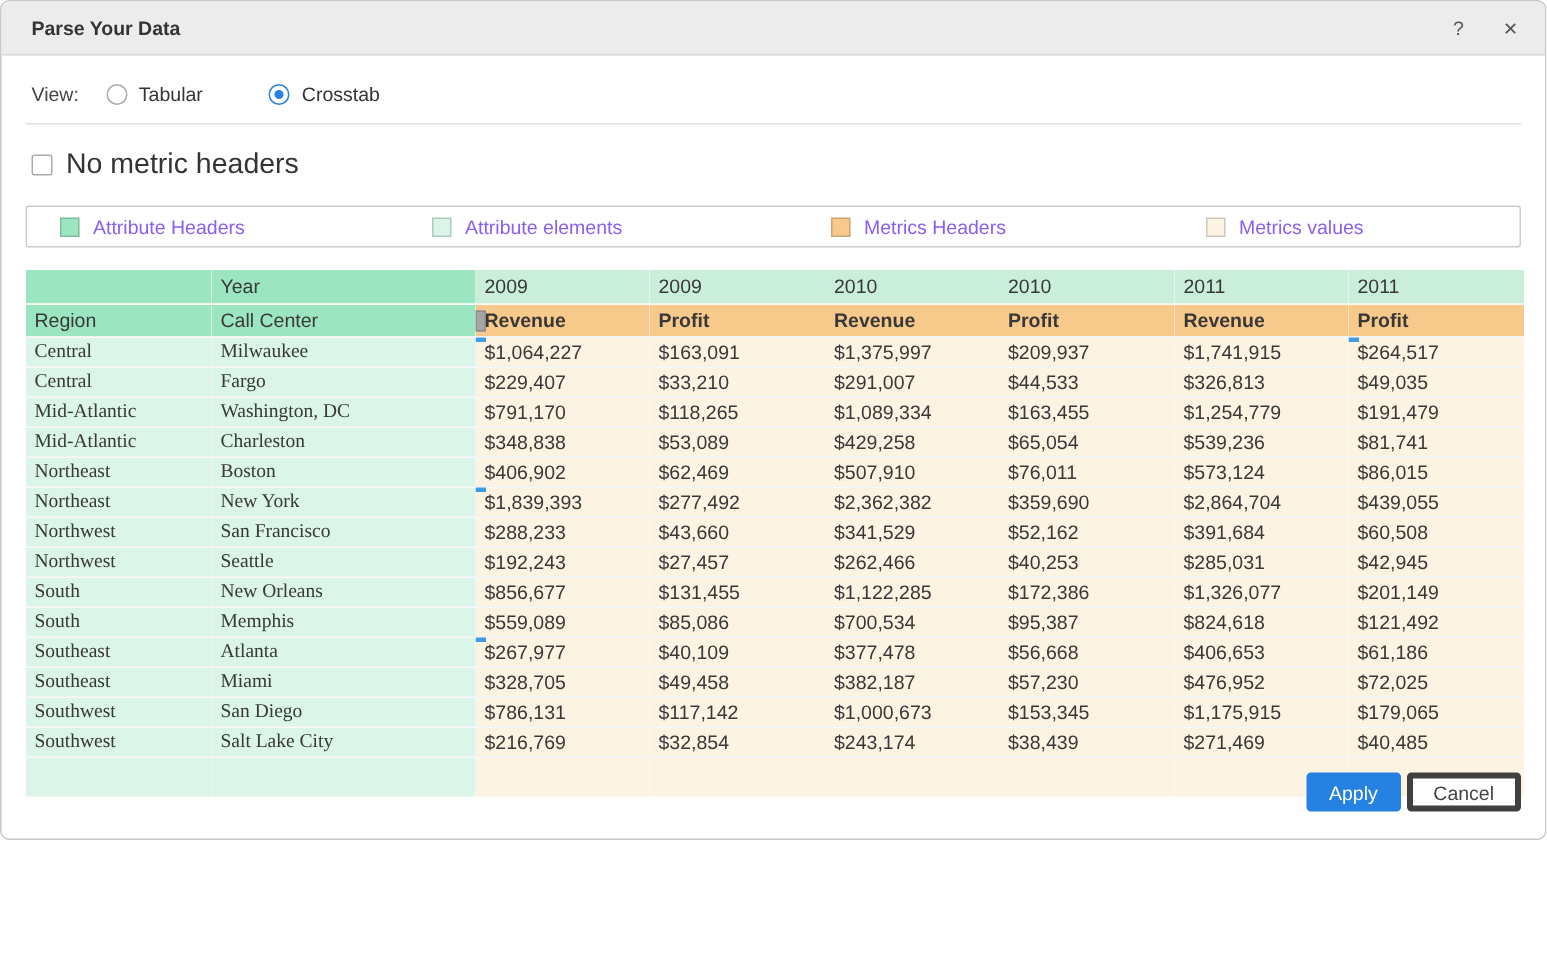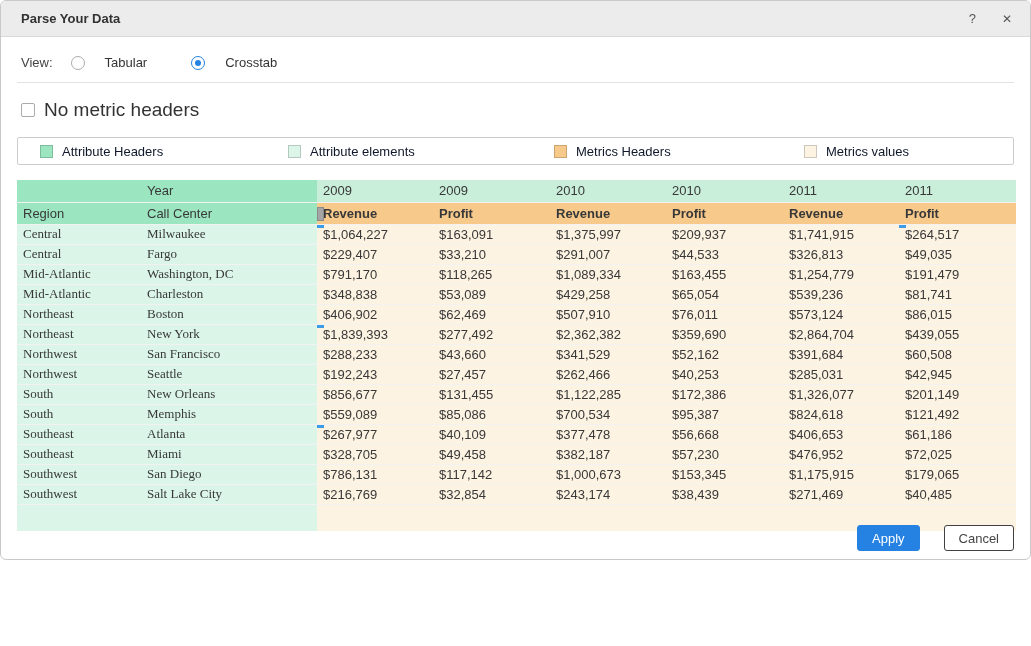--- a/index.html
+++ b/index.html
@@ -30,21 +30,21 @@
 
   .content { padding: 12px 16px 0; }
 
   
   .view-row {
     display: flex; align-items: center;
     padding: 6px 0 12px 4px;
     border-bottom: 1px solid #e2e2e2;
   }
   .view-label { font-size: 13px; color: #444; margin-right: 18px; text-align: right; }
-  .radio-option { display: flex; align-items: center; gap: 20px; margin-right: 44px; cursor: pointer; }
+  .radio-option { display: flex; align-items: center; gap: 8px; margin-right: 44px; cursor: pointer; }
   .radio {
     position: relative; display: inline-block;
     width: 14px; height: 14px; border-radius: 50%;
     border: 1px solid #ababab; background: #fff;
   }
   .radio.selected { border-color: var(--accent-blue); }
   .radio.selected::after {
     content: ""; position: absolute; left: 3px; top: 3px;
     width: 6px; height: 6px; border-radius: 50%;
     background: var(--accent-blue);
@@ -66,21 +66,21 @@
     height: 28px;
     display: flex; align-items: center;
     padding-left: 22px;
     border-radius: 2px;
   }
   .legend-item { display: flex; align-items: center; gap: 9px; }
   .legend-item:nth-child(1) { flex: 0 0 248px; }
   .legend-item:nth-child(2) { flex: 0 0 266px; }
   .legend-item:nth-child(3) { flex: 0 0 250px; }
   .swatch { width: 13px; height: 13px; border: 1px solid rgba(0,0,0,0.18); }
-  .legend-label { font-size: 13px; color: #0f172a; }
+  .legend-label { font-size: 13px; color: #8b5cf6; }
 
   
   .grid-wrap { margin-top: 15px; }
   table.grid { border-collapse: collapse; table-layout: fixed; width: 999px; }
   table.grid td {
     position: relative;
     height: 20px;
     padding: 0 0 0 6px;
     font-size: 13px; color: #383838;
     white-space: nowrap; overflow: hidden;
@@ -103,28 +103,28 @@
     cursor: ew-resize; z-index: 3;
   }
   .handle {
     position: absolute; left: 0; top: -4px;
     width: 7px; height: 7px;
     background: var(--handle-blue);
     cursor: move; z-index: 3;
   }
 
   
-  .footer { position: absolute; right: 16px; bottom: 8px; display: flex; gap: 24px; }
+  .footer { position: absolute; right: 16px; bottom: 18px; display: flex; gap: 4px; }
   .btn {
     height: 26px; min-width: 62px; padding: 0 14px;
     font-size: 13px; border-radius: 3px; cursor: pointer;
     font-family: "Liberation Sans", sans-serif;
   }
   .btn.apply { background: var(--accent-blue); border: 1px solid var(--accent-blue); color: #fff; }
-  .btn.cancel { background: #fff; border: 1px solid #404040; color: #444; }
+  .btn.cancel { background: #fff; border: 4px solid #404040; color: #444; }
 </style>
 </head>
 <body>
 
 <div class="dialog">
 
   <div class="titlebar">
     <span class="title">Parse Your Data</span>
     <div class="tb-actions">
       <span class="tb-icon help">?</span>

